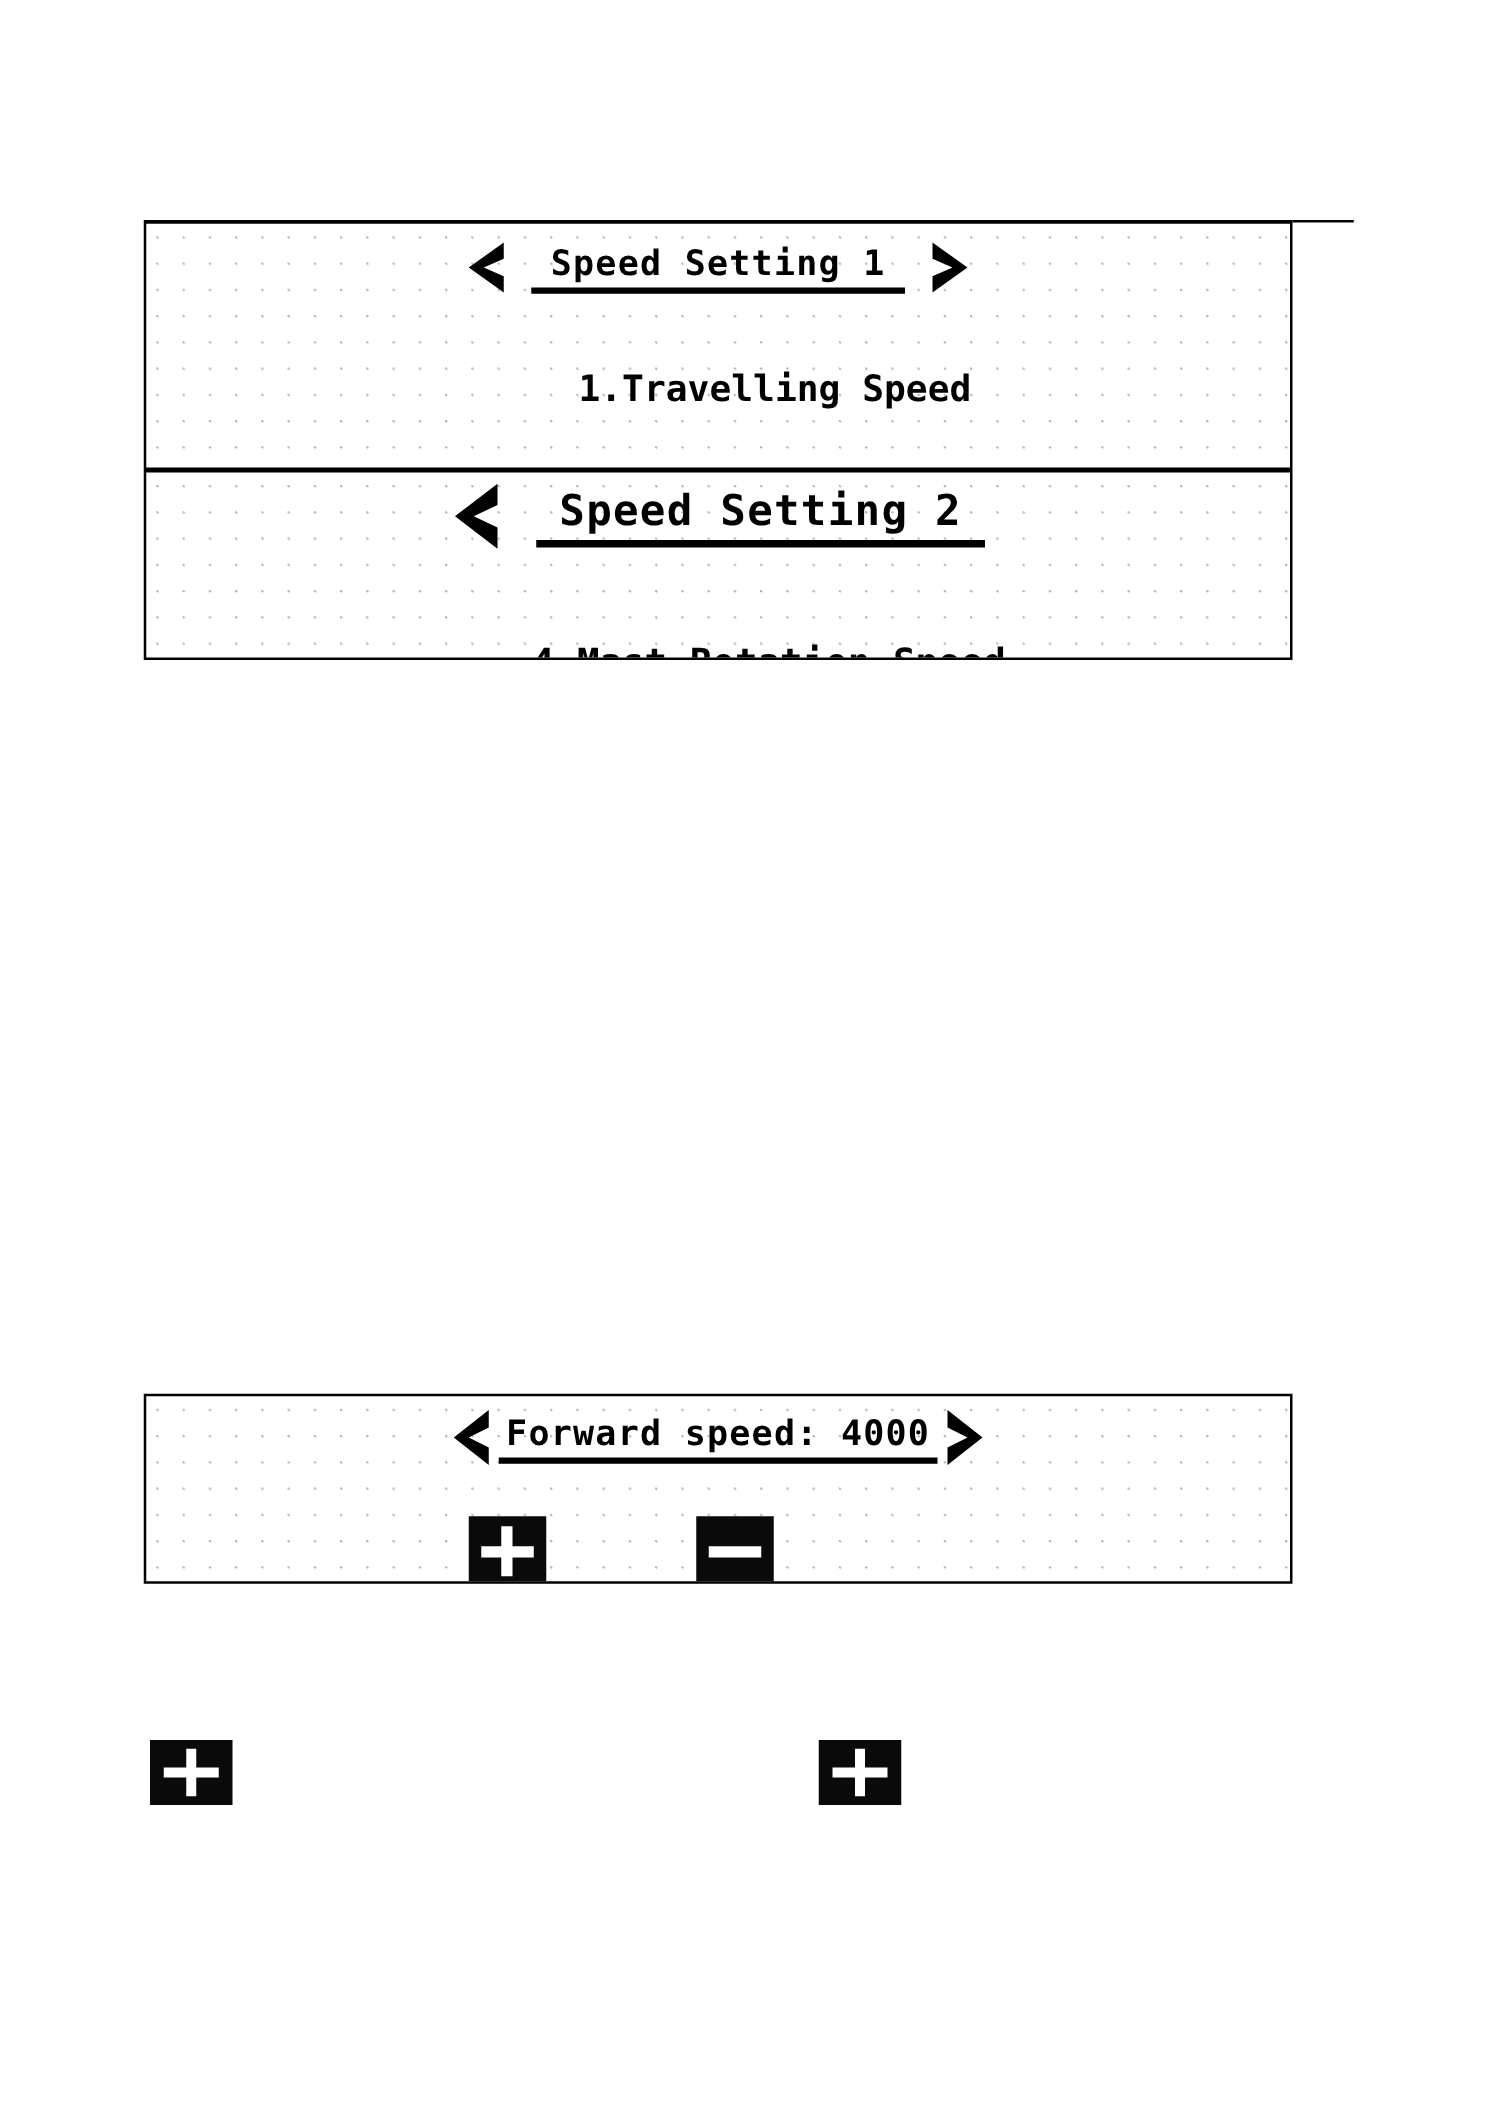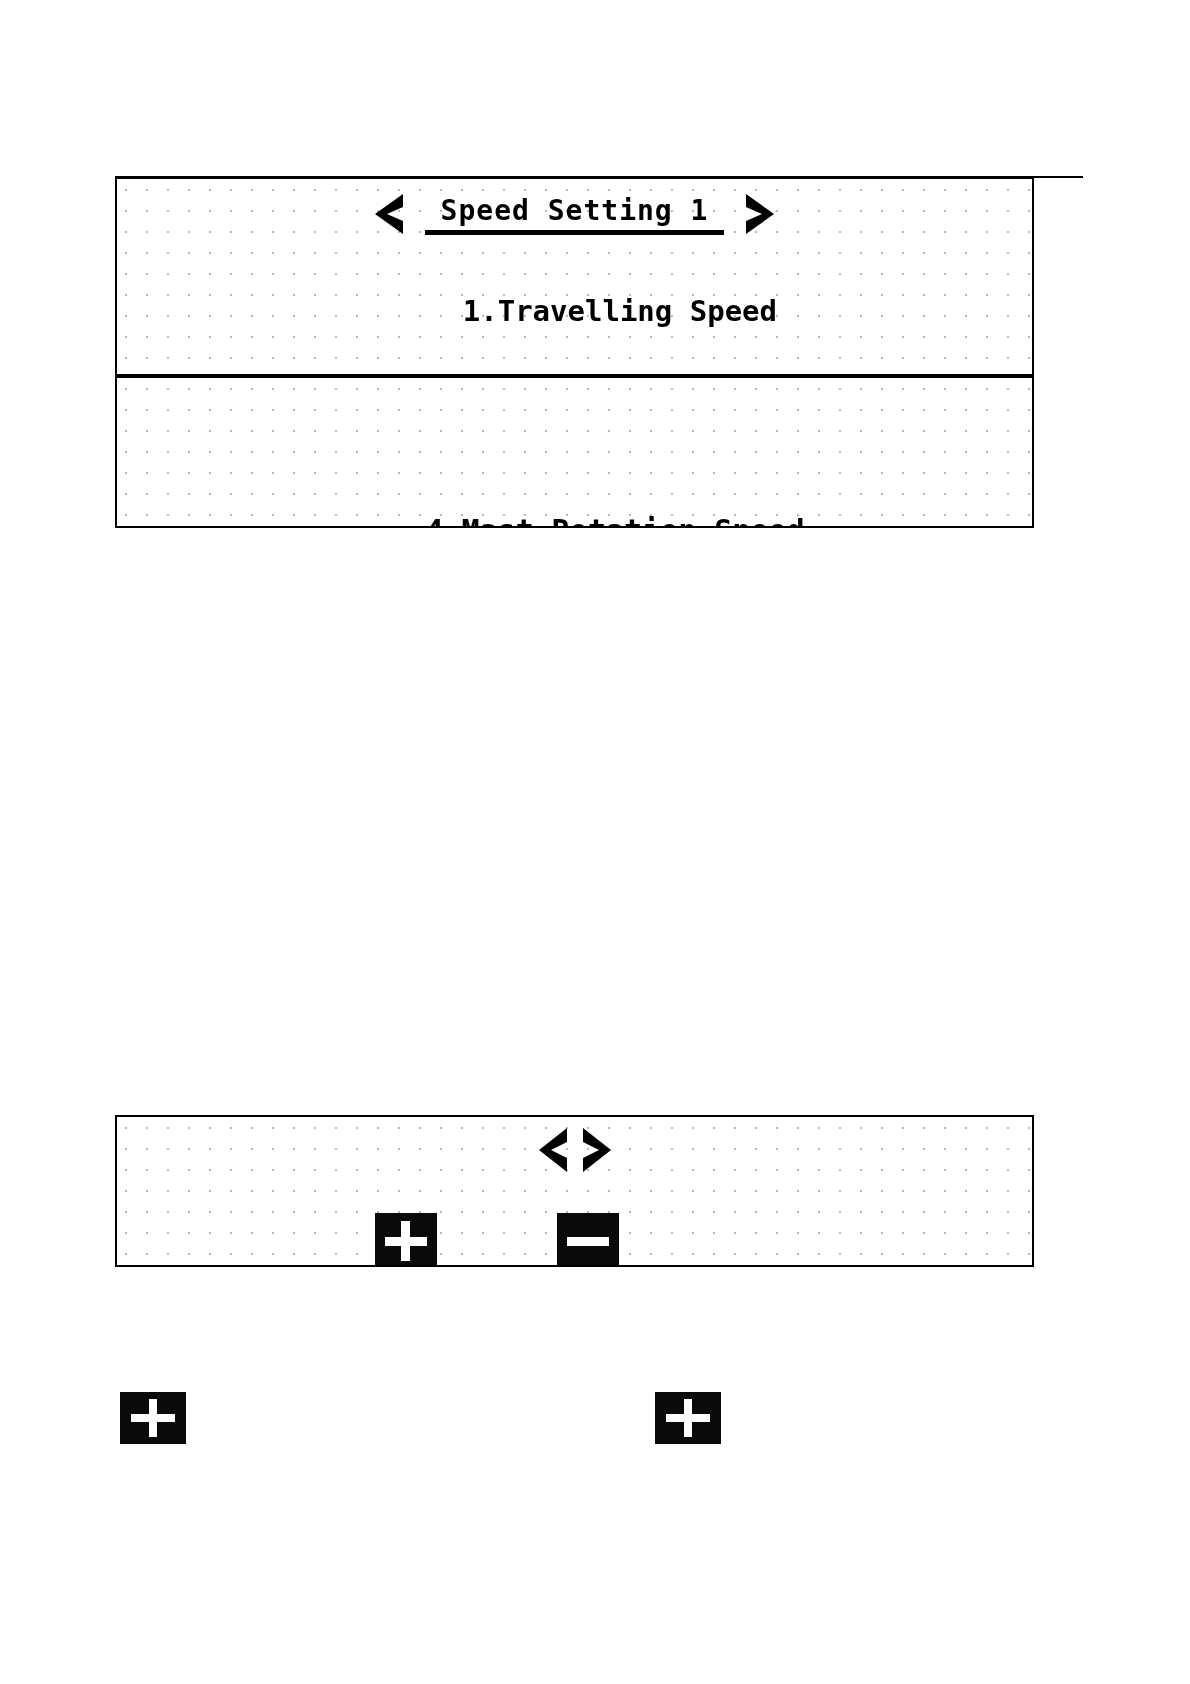--- a/index.html
+++ b/index.html
@@ -137,40 +137,54 @@
       
     </div>
 
   </div>
 </div>
 
 <div class="top-rule-overhang" style="left:1034px; top:176px; width:49px; height:2px;"></div>
 
 <div class="lcd-panel no-top-border" style="left:115px; top:376px; width:919px; height:152px; border-top:2px solid #000;">
 
+  <div class="title-row" style="top:8px; height:54px;">
+
+    <span class="chev" style="margin-right:26px;">
+      <svg width="42" height="56" viewBox="0 0 42 56" aria-hidden="true">
+        <polygon points="37,2 37,19 18,28 37,37 37,54 3,28" fill="#000"></polygon>
+      </svg>
+    </span>
+
+    <span class="title-wrap">
+      <span class="title-text" style="font-size:34px; padding:0 18px;">Speed Setting 2</span>
+      <span class="title-underline" style="height:6px; width:100%;"></span>
+    </span>
+  </div>
 
   <div class="menu-list" style="top:78px; padding-left:200px;">
     <div class="menu-item" style="font-size:30px; line-height:50px;">
       <span>4.</span><span>Mast Rotation Speed</span>
     </div>
 
   </div>
 </div>
 
 <div class="lcd-panel" style="left:115px; top:1115px; width:919px; height:152px;">
 
   <div class="title-row" style="top:10px; height:46px;">
 
     <span class="chev" style="margin-right:4px;">
       <svg width="34" height="48" viewBox="0 0 34 48" aria-hidden="true">
         <polygon points="30,2 30,16 14,24 30,32 30,46 2,24" fill="#000"></polygon>
       </svg>
     </span>
 
     <span class="title-wrap">
+      <span class="title-text" style="font-size:28px; padding:0 6px;">Forward speed: 4000</span>
       <span class="title-underline" style="height:5px; width:100%;"></span>
     </span>
 
     <span class="chev" style="margin-left:4px;">
       <svg width="34" height="48" viewBox="0 0 34 48" aria-hidden="true">
         <polygon points="4,2 4,16 20,24 4,32 4,46 32,24" fill="#000"></polygon>
       </svg>
     </span>
   </div>
 

